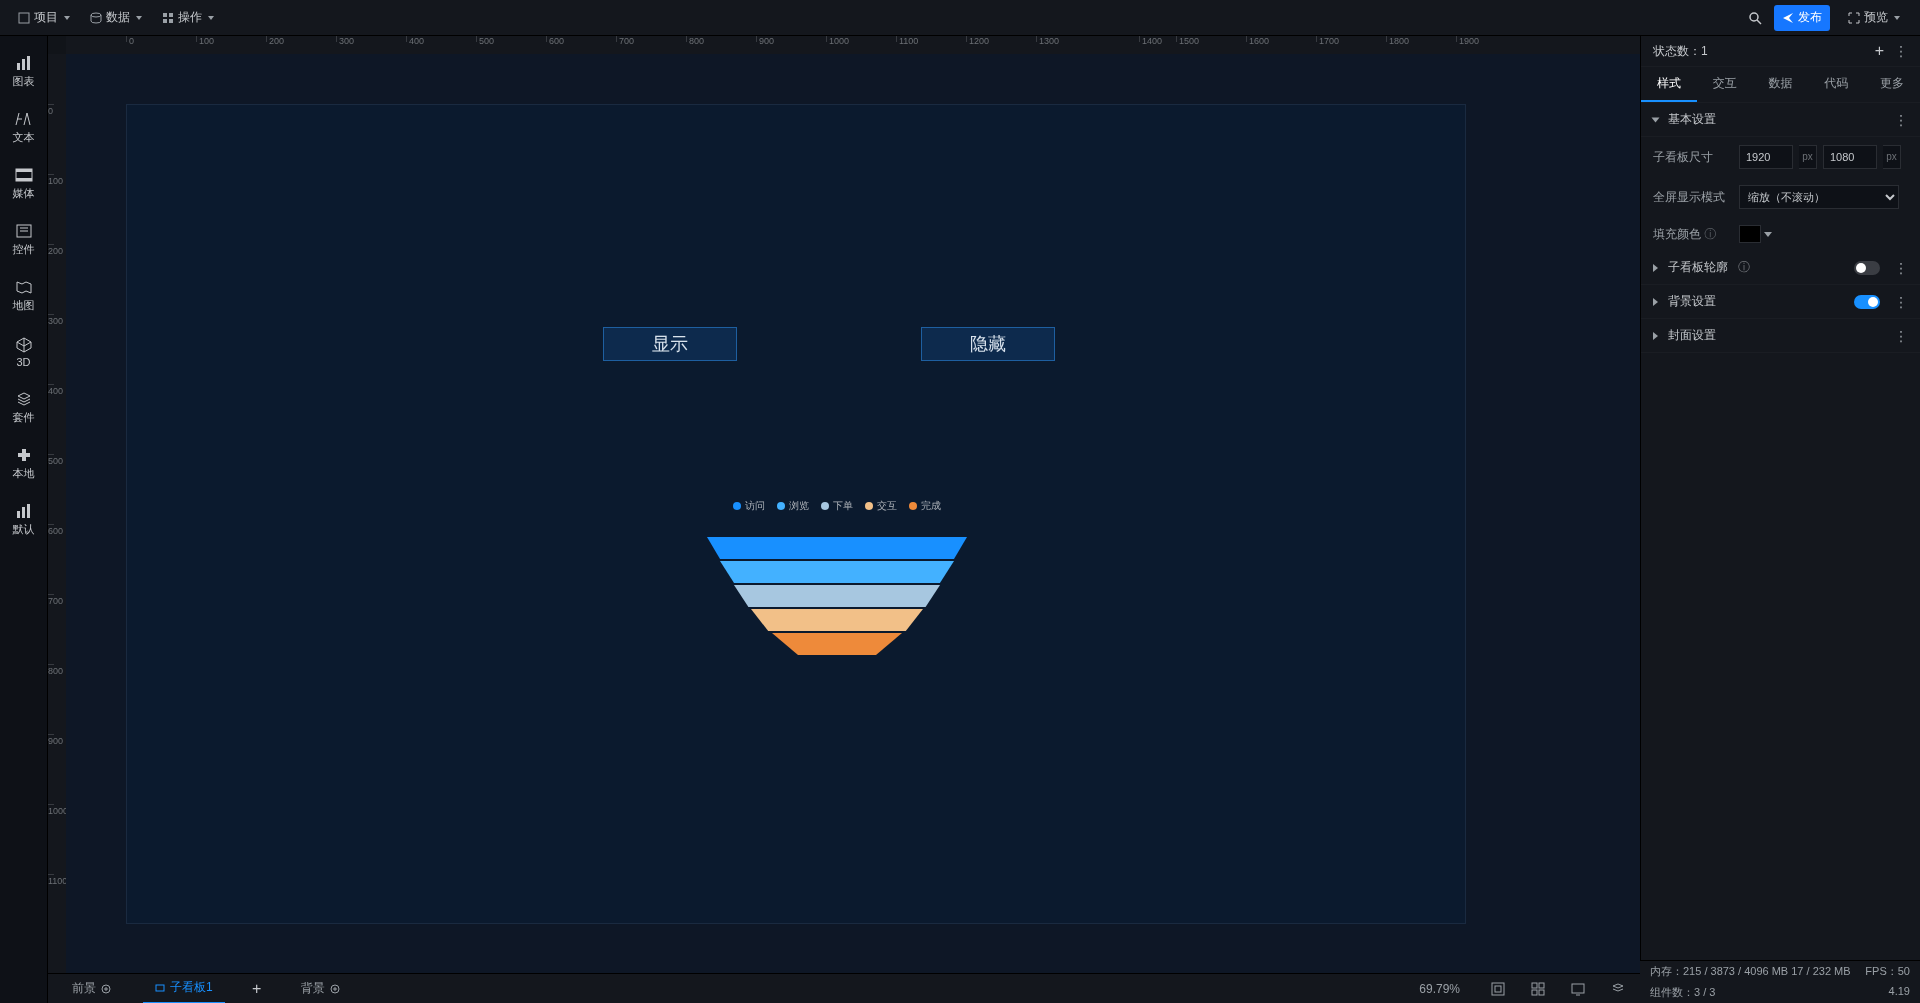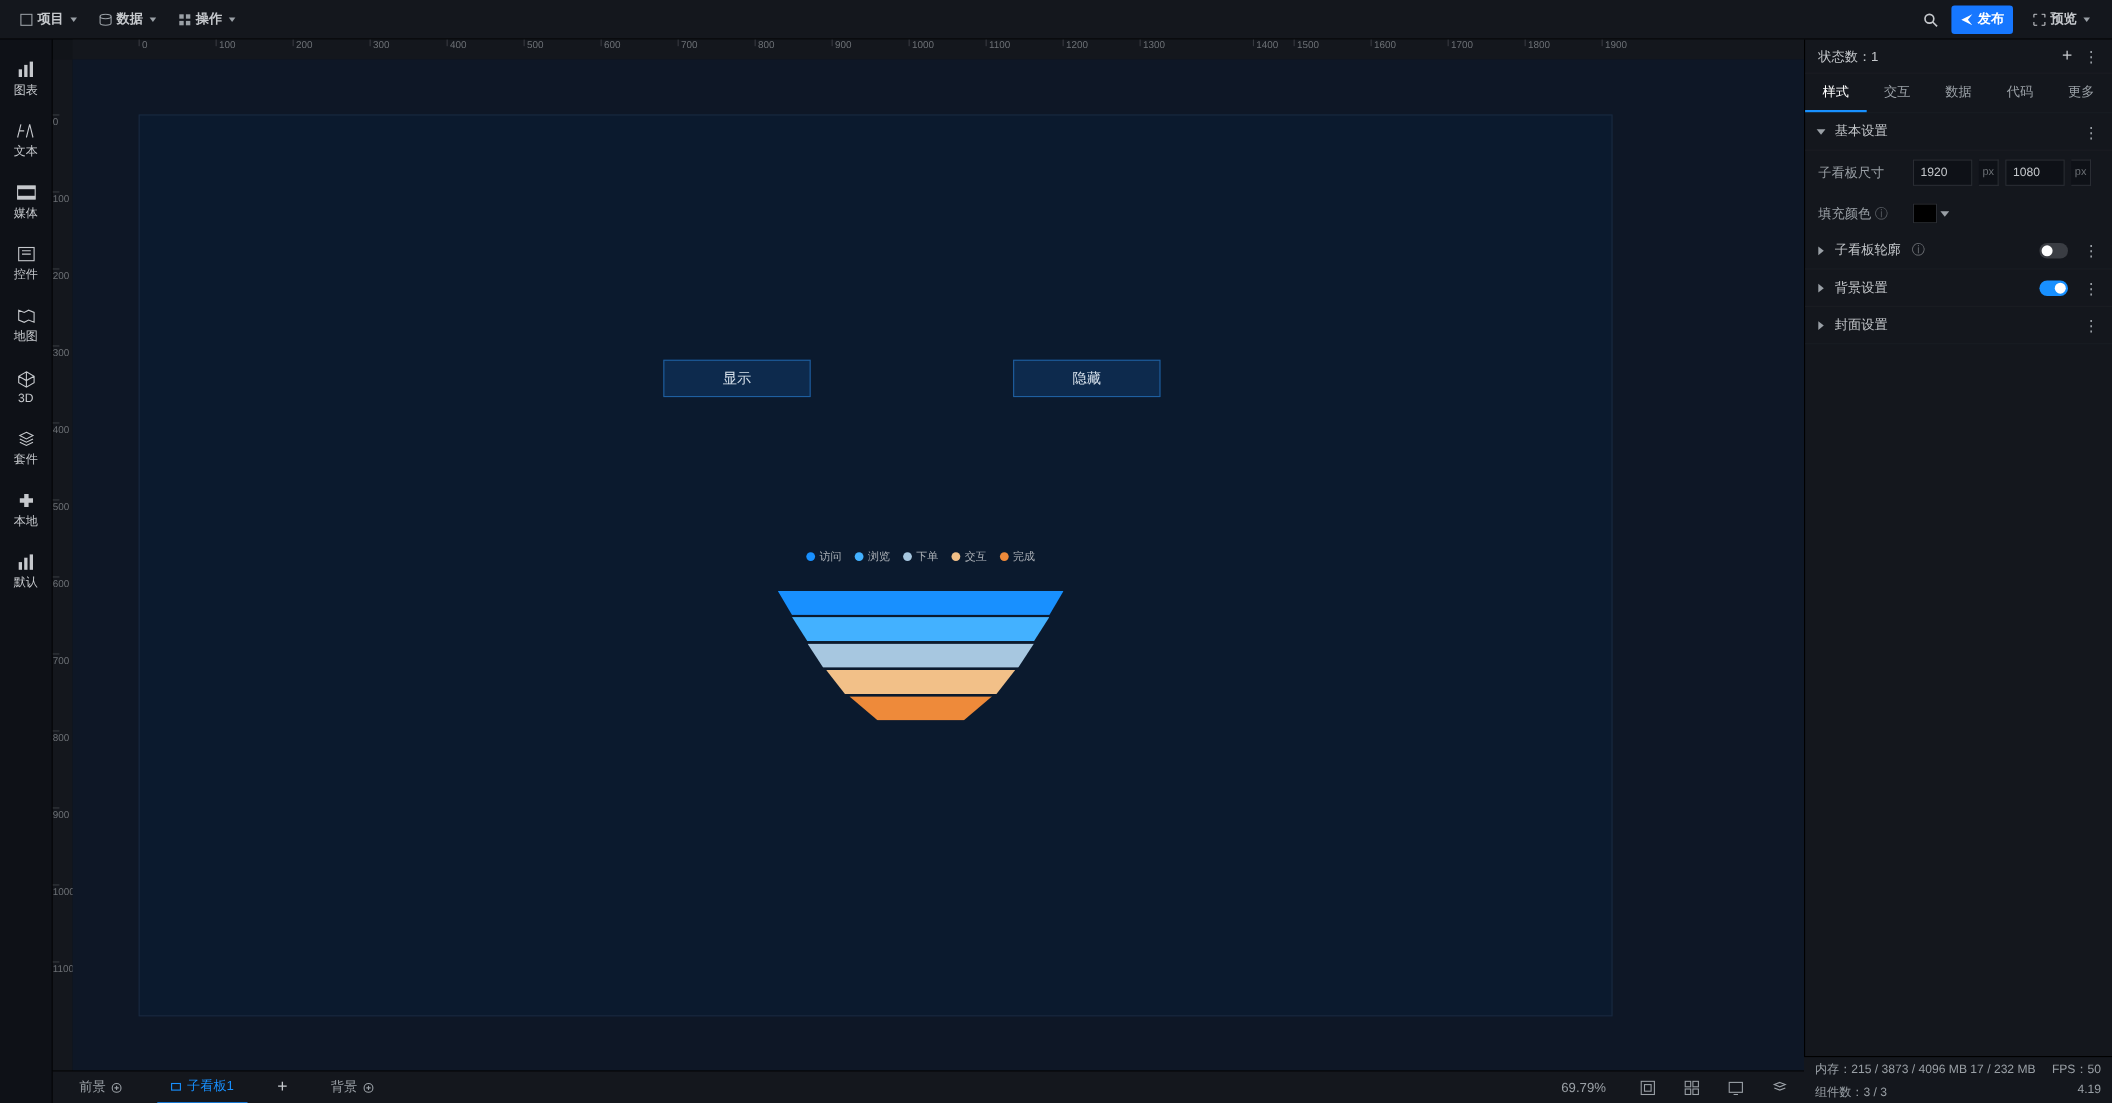--- a/index.html
+++ b/index.html
@@ -1,19 +1,19 @@
 <!DOCTYPE html>
 <html><head>
 <meta charset="utf-8">
 <style>
 * { margin:0; padding:0; box-sizing:border-box; font-family:"Microsoft YaHei",Arial,sans-serif; }
 body { width:1920px; height:1003px; background:#0e1117; color:#c5c8cc; font-size:12px; overflow:hidden; position:relative; }
 
 
-.topbar { height:36px; background:#14171d; display:flex; align-items:center; padding:0 8px; border-bottom:1px solid #000;font-weight:bold; }
+.topbar { height:36px; background:#14171d; display:flex; align-items:center; padding:0 8px; border-bottom:1px solid #000; }
 .topbar .menu-item { padding:0 10px; height:26px; display:flex; align-items:center; cursor:pointer; color:#c5c8cc; gap:4px; }
 .topbar .menu-item svg { fill:#9aa0a6; }
 .topbar .spacer { flex:1; }
 .topbar .icon-btn { width:26px; height:26px; display:flex; align-items:center; justify-content:center; cursor:pointer; }
 .btn-pub { background:#1677ff; color:#fff; padding:0 8px; height:26px; border-radius:3px; display:flex; align-items:center; gap:4px; cursor:pointer; margin:0 6px; }
 .btn-preview { padding:0 12px; height:26px; display:flex; align-items:center; gap:4px; cursor:pointer; }
 .chev { width:0;height:0;border-left:3px solid transparent;border-right:3px solid transparent;border-top:4px solid #9aa0a6;display:inline-block;margin-left:2px;}
 
 
 .main { display:flex; height:calc(100% - 36px); }
@@ -32,21 +32,21 @@
 .canvas-wrap { flex:1; background:#111419; position:relative; display:flex; flex-direction:column; }
 .ruler-h { height:18px; background:#14171d; position:relative; margin-left:18px; }
 .ruler-h .tick { position:absolute; top:0; font-size:9px; color:#6c7075; border-left:1px solid #373a40; height:6px; padding-left:2px;}
 .canvas-inner { flex:1; position:relative; display:flex; }
 .ruler-v { width:18px; background:#14171d; position:relative; }
 .ruler-v .tick { position:absolute; left:0; font-size:9px; color:#6c7075; border-top:1px solid #373a40; width:6px; padding-top:1px;}
 .stage { flex:1; background:#0e1726; position:relative; overflow:hidden; }
 .board { position:absolute; left:60px; top:50px; width:1340px; height:820px; background:#0b1a2e; border:1px solid #1a2a40;}
 
 
-.b-btn { position:absolute; width:134px; height:34px; background:#0d2a4d; border:1px solid #1e5fa0; color:#d8e2ec; display:flex; align-items:center; justify-content:center; cursor:pointer; font-size:13px; }
+.b-btn { position:absolute; width:134px; height:34px; background:#0d2a4d; border:1px solid #1e5fa0; color:#d8e2ec; display:flex; align-items:center; justify-content:center; cursor:pointer; font-size:18px; }
 
 
 .funnel-box { position:absolute; left:560px; top:394px; width:300px; }
 .legend { display:flex; justify-content:center; gap:12px; margin-bottom:24px; font-size:10px; color:#aeb3b9;}
 .legend .lg{display:flex;align-items:center;gap:4px;}
 .legend .dot{width:8px;height:8px;border-radius:50%;}
 .funnel { position:relative; width:260px; margin:0 auto;}
 .funnel .seg { height:22px; margin:2px auto; position:relative;}
 .funnel .seg .lbl{ position:absolute; left:calc(100% + 8px); top:4px; font-size:10px; color:#8a8e94; white-space:nowrap;}
 
@@ -376,20 +376,24 @@
         <span class="more-v">⋮</span>
     </div>
     <div class="field">
       <span class="lbl">子看板尺寸</span>
       <input class="num-in" value="1920" style="">
         <span class="unit">px</span>
       <input class="num-in" value="1080" style="">
         <span class="unit">px</span>
     </div>
     <div class="field">
+      <span class="lbl">全屏显示模式</span>
+      <select><option>缩放（不滚动）</option></select>
+    </div>
+    <div class="field">
       <span class="lbl"><span>填充颜色</span> <span style="opacity:.5">ⓘ</span></span>
       <div class="color-sw"></div>
     </div>
     <div class="sec-hd">
       <span class="tri"></span>
       <span>子看板轮廓</span>
         <span style="opacity:.5;margin-left:4px">ⓘ</span>
       <div style="flex:1"></div>
       <div class="toggle">
           <div class="knob"></div>

